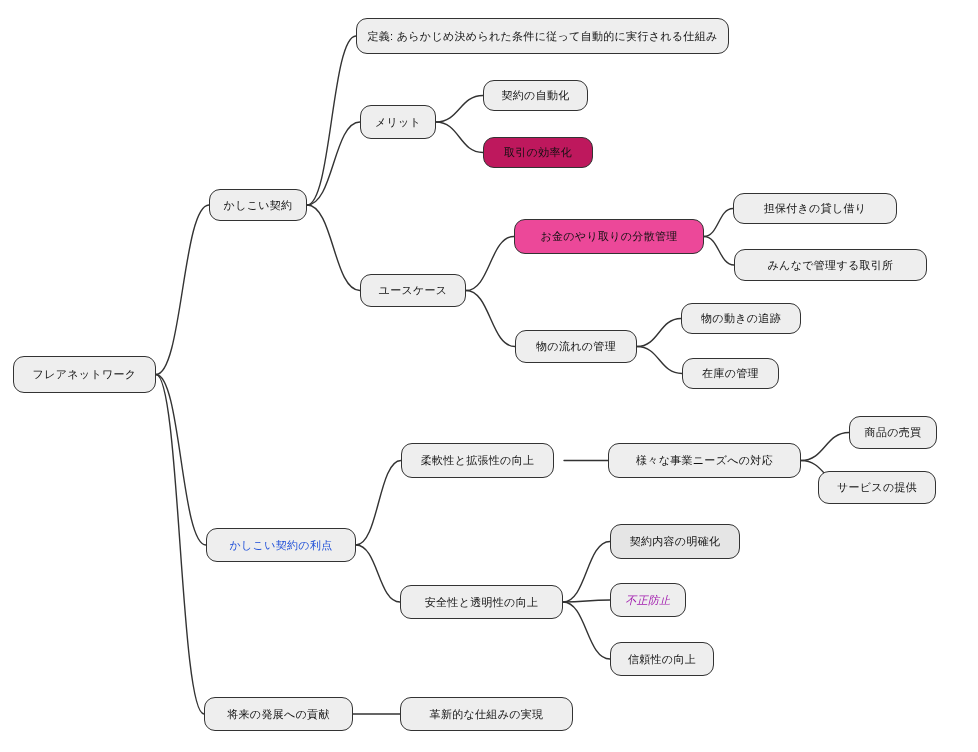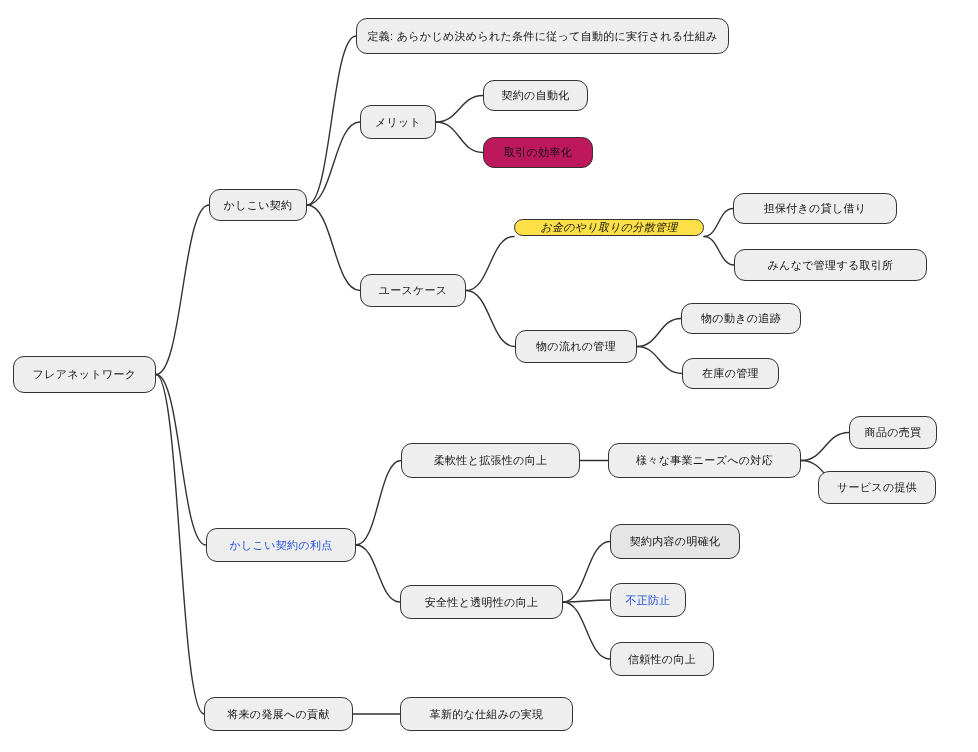--- a/index.html
+++ b/index.html
@@ -97,59 +97,59 @@
       </div>
       <div class="mm-node" style="left: 360px; top: 274px; width: 106px; height: 33px; background: rgb(238, 238, 238); border-color: rgb(51, 51, 51); color: rgb(17, 17, 17);">
         <span class="node-label">ユースケース</span>
       </div>
       <div class="mm-node" style="left: 483px; top: 80px; width: 105px; height: 31px; background: rgb(238, 238, 238); border-color: rgb(51, 51, 51); color: rgb(17, 17, 17);">
         <span class="node-label">契約の自動化</span>
       </div>
       <div class="mm-node" style="left: 483px; top: 137px; width: 110px; height: 31px; background: #be185d; border-color: rgb(51, 51, 51); color: rgb(17, 17, 17);">
         <span class="node-label">取引の効率化</span>
       </div>
-      <div class="mm-node" style="left: 514px; top: 219px; width: 190px; height: 17px; background: #fde047; border-color: rgb(51, 51, 51); color: rgb(17, 17, 17); font-style: italic;">
+      <div class="mm-node" style="left: 514px; top: 219px; width: 190px; height: 35px; background: #ec4899; border-color: rgb(51, 51, 51); color: rgb(17, 17, 17);">
         <span class="node-label">お金のやり取りの分散管理</span>
       </div>
       <div class="mm-node" style="left: 515px; top: 330px; width: 122px; height: 33px; background: rgb(238, 238, 238); border-color: rgb(51, 51, 51); color: rgb(17, 17, 17);">
         <span class="node-label">物の流れの管理</span>
       </div>
       <div class="mm-node" style="left: 733px; top: 193px; width: 164px; height: 31px; background: rgb(238, 238, 238); border-color: rgb(51, 51, 51); color: rgb(17, 17, 17);">
         <span class="node-label">担保付きの貸し借り</span>
       </div>
       <div class="mm-node" style="left: 734px; top: 249px; width: 193px; height: 32px; background: rgb(238, 238, 238); border-color: rgb(51, 51, 51); color: rgb(17, 17, 17);">
         <span class="node-label">みんなで管理する取引所</span>
       </div>
       <div class="mm-node" style="left: 681px; top: 303px; width: 120px; height: 31px; background: rgb(238, 238, 238); border-color: rgb(51, 51, 51); color: rgb(17, 17, 17);">
         <span class="node-label">物の動きの追跡</span>
       </div>
       <div class="mm-node" style="left: 682px; top: 358px; width: 97px; height: 31px; background: rgb(238, 238, 238); border-color: rgb(51, 51, 51); color: rgb(17, 17, 17);">
         <span class="node-label">在庫の管理</span>
       </div>
-      <div class="mm-node" style="left: 401px; top: 443px; width: 179px; height: 35px; background: rgb(238, 238, 238); border-color: rgb(51, 51, 51); color: rgb(17, 17, 17);">
+      <div class="mm-node" style="left: 401px; top: 443px; width: 153px; height: 35px; background: rgb(238, 238, 238); border-color: rgb(51, 51, 51); color: rgb(17, 17, 17);">
         <span class="node-label">柔軟性と拡張性の向上</span>
       </div>
       <div class="mm-node" style="left: 400px; top: 585px; width: 163px; height: 34px; background: rgb(238, 238, 238); border-color: rgb(51, 51, 51); color: rgb(17, 17, 17);">
         <span class="node-label">安全性と透明性の向上</span>
       </div>
       <div class="mm-node" style="left: 608px; top: 443px; width: 193px; height: 35px; background: rgb(238, 238, 238); border-color: rgb(51, 51, 51); color: rgb(17, 17, 17);">
         <span class="node-label">様々な事業ニーズへの対応</span>
       </div>
       <div class="mm-node" style="left: 849px; top: 416px; width: 88px; height: 33px; background: rgb(238, 238, 238); border-color: rgb(51, 51, 51); color: rgb(17, 17, 17);">
         <span class="node-label">商品の売買</span>
       </div>
       <div class="mm-node" style="left: 818px; top: 471px; width: 118px; height: 33px; background: rgb(238, 238, 238); border-color: rgb(51, 51, 51); color: rgb(17, 17, 17);">
         <span class="node-label">サービスの提供</span>
       </div>
       <div class="mm-node" style="left: 610px; top: 524px; width: 130px; height: 35px; background: #e5e5e5; border-color: rgb(51, 51, 51); color: rgb(17, 17, 17);">
         <span class="node-label">契約内容の明確化</span>
       </div>
-      <div class="mm-node" style="left: 610px; top: 583px; width: 76px; height: 34px; background: rgb(238, 238, 238); border-color: rgb(51, 51, 51); color: #1d4ed8;">
+      <div class="mm-node" style="left: 610px; top: 583px; width: 76px; height: 34px; background: rgb(238, 238, 238); border-color: rgb(51, 51, 51); color: #a21caf; font-style: italic;">
         <span class="node-label">不正防止</span>
       </div>
       <div class="mm-node" style="left: 610px; top: 642px; width: 104px; height: 34px; background: rgb(238, 238, 238); border-color: rgb(51, 51, 51); color: rgb(17, 17, 17);">
         <span class="node-label">信頼性の向上</span>
       </div>
-      <div class="mm-node" style="left: 400px; top: 697px; width: 173px; height: 34px; background: rgb(238, 238, 238); border-color: rgb(51, 51, 51); color: rgb(17, 17, 17); border-radius: 10px;">
+      <div class="mm-node" style="left: 400px; top: 697px; width: 173px; height: 34px; background: rgb(238, 238, 238); border-color: rgb(51, 51, 51); color: rgb(17, 17, 17);">
         <span class="node-label">革新的な仕組みの実現</span>
       </div>
     </div>
 </div>
 
 </body></html>

